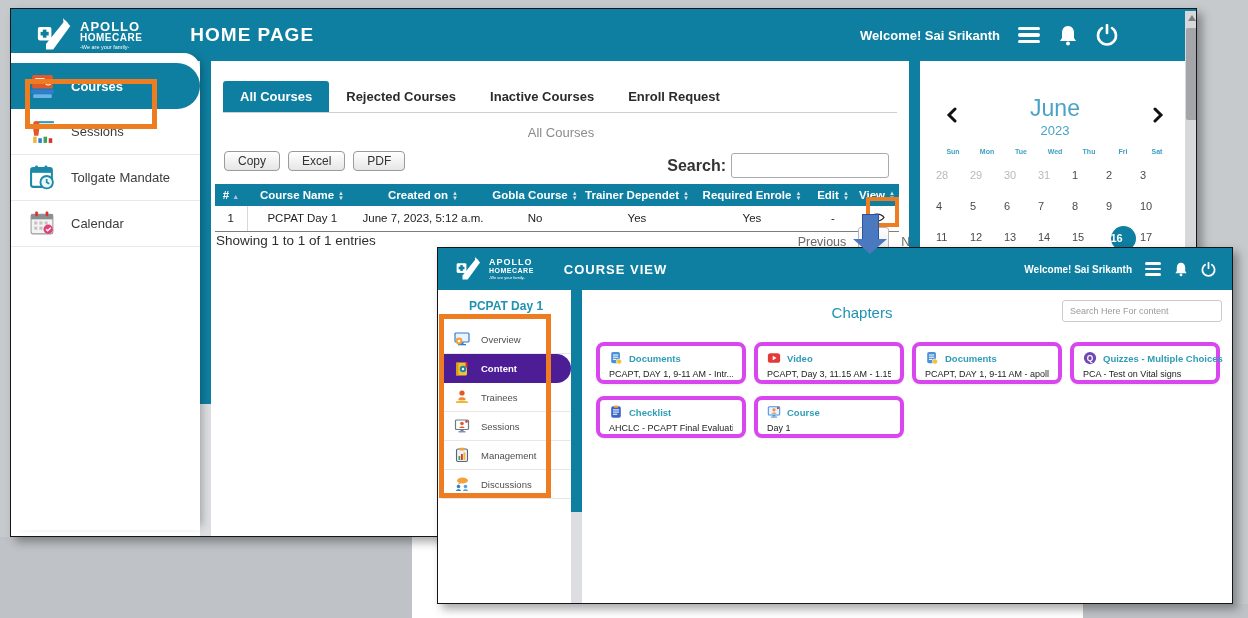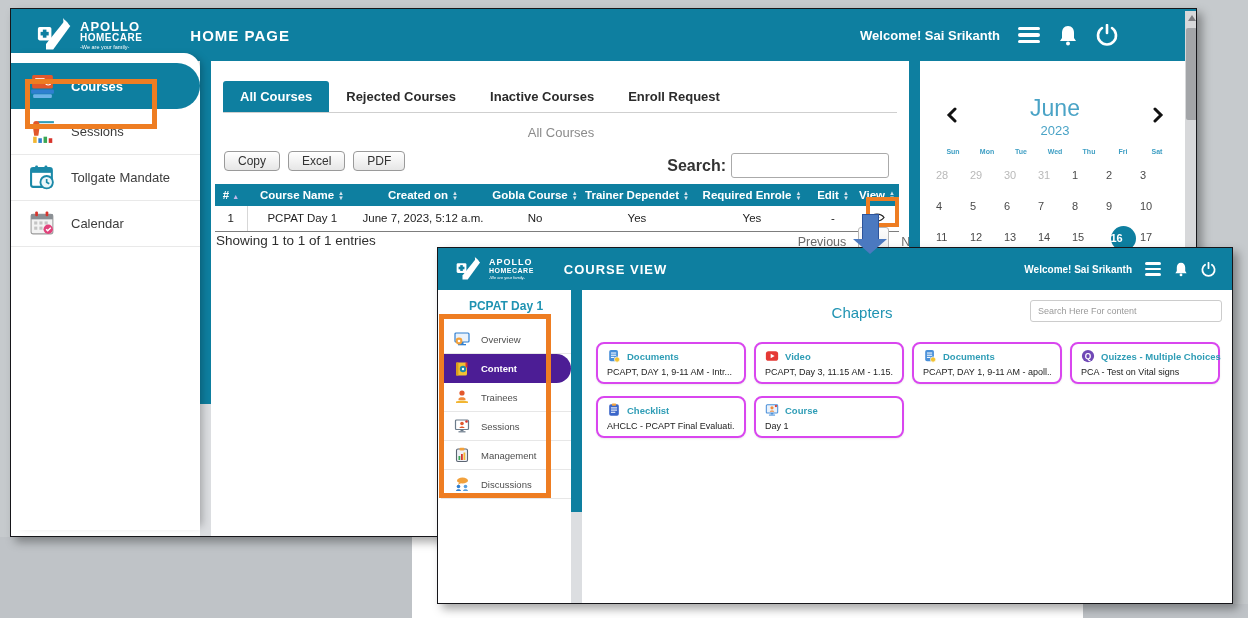--- a/index.html
+++ b/index.html
@@ -26,21 +26,21 @@
   .brand { display:flex; align-items:center; gap:7px; }
   #home-window .brand { margin-left:26px; }
   #course-window .brand { margin-left:18px; }
   .brand-text { line-height:1; }
   .brand-l1 { font-size:13px; letter-spacing:1px; font-weight:bold; }
   .brand-l2 { font-size:10px; letter-spacing:.5px; font-weight:bold; }
   .brand-tag { font-size:5.5px; margin-top:2px; }
   #course-window .brand-l1 { font-size:9px; }
   #course-window .brand-l2 { font-size:7px; }
   #course-window .brand-tag { font-size:4px; }
-  .page-title { font-size:15px; letter-spacing:1px; margin-left:48px; font-weight:bold; }
+  .page-title { font-size:19px; letter-spacing:1px; margin-left:48px; font-weight:bold; }
   #course-window .page-title { font-size:13px; margin-left:30px; }
   .appbar-right { margin-left:auto; display:flex; align-items:center; gap:18px; }
   #home-window .appbar-right { margin-right:78px; }
   #course-window .appbar-right { margin-right:16px; gap:13px; }
   .welcome { font-size:13px; font-weight:bold; }
   #course-window .welcome { font-size:10px; }
   .burger { display:flex; flex-direction:column; gap:3px; cursor:pointer; }
   .burger i { display:block; width:22px; height:3.5px; background:#fff; border-radius:2px; }
   #course-window .burger i { width:16px; height:2.6px; gap:2px; }
 
@@ -125,26 +125,26 @@
   .c-side-title { text-align:center; margin-top:9px; font-size:12px; font-weight:bold; color:#1f93b2; }
   .c-nav { margin-top:12px; }
   .c-nav-item { height:29px; display:flex; align-items:center; gap:11px; padding-left:13px;
     border-bottom:1px solid #e7e7e7; font-size:9.5px; color:#4e4e4e; cursor:pointer; }
   .c-nav-item.active { background:#4c1d95; color:#fff; font-weight:bold; border-radius:0 15px 15px 0; border-bottom:none; }
   .c-nav-icon { width:16px; height:16px; flex:0 0 auto; }
 
   .c-content { position:absolute; left:144px; top:42px; width:652px; height:315px; background:#fff;
     border-radius:14px 0 0 0; z-index:3; }
   .c-title { position:absolute; left:0; width:560px; top:14px; text-align:center; font-size:15px; color:#1f93b2; }
-  .c-search { position:absolute; right:12px; top:10px; width:192px; height:22px; border:1px solid #ccc;
+  .c-search { position:absolute; right:12px; top:10px; width:160px; height:22px; border:1px solid #ccc;
     border-radius:3px; font-size:9px; padding:0 7px; color:#444; }
   .c-search::placeholder { color:#9a9a9a; }
   .cards { position:absolute; left:14px; top:52px; width:624px; display:grid;
     grid-template-columns:repeat(4,150px); gap:12px 8px; }
-  .card { height:42px; background:#fff; border:2px solid #d946ef; border-radius:8px;
+  .card { height:42px; background:#fff; border:4px solid #d946ef; border-radius:8px;
     box-shadow:0 1px 2px rgba(0,0,0,.08); padding:5px 9px; cursor:pointer; }
   .card-head { display:flex; align-items:center; gap:6px; }
   .card-type { font-size:9.5px; color:#2f9db6; font-weight:bold; white-space:nowrap; }
   .card-desc { font-size:9px; color:#222; margin-top:4px; white-space:nowrap; overflow:hidden; }
   .card-icon { width:14px; height:14px; flex:0 0 auto; }
 </style>
 </head>
 <body>
 
 <div class="stage">

